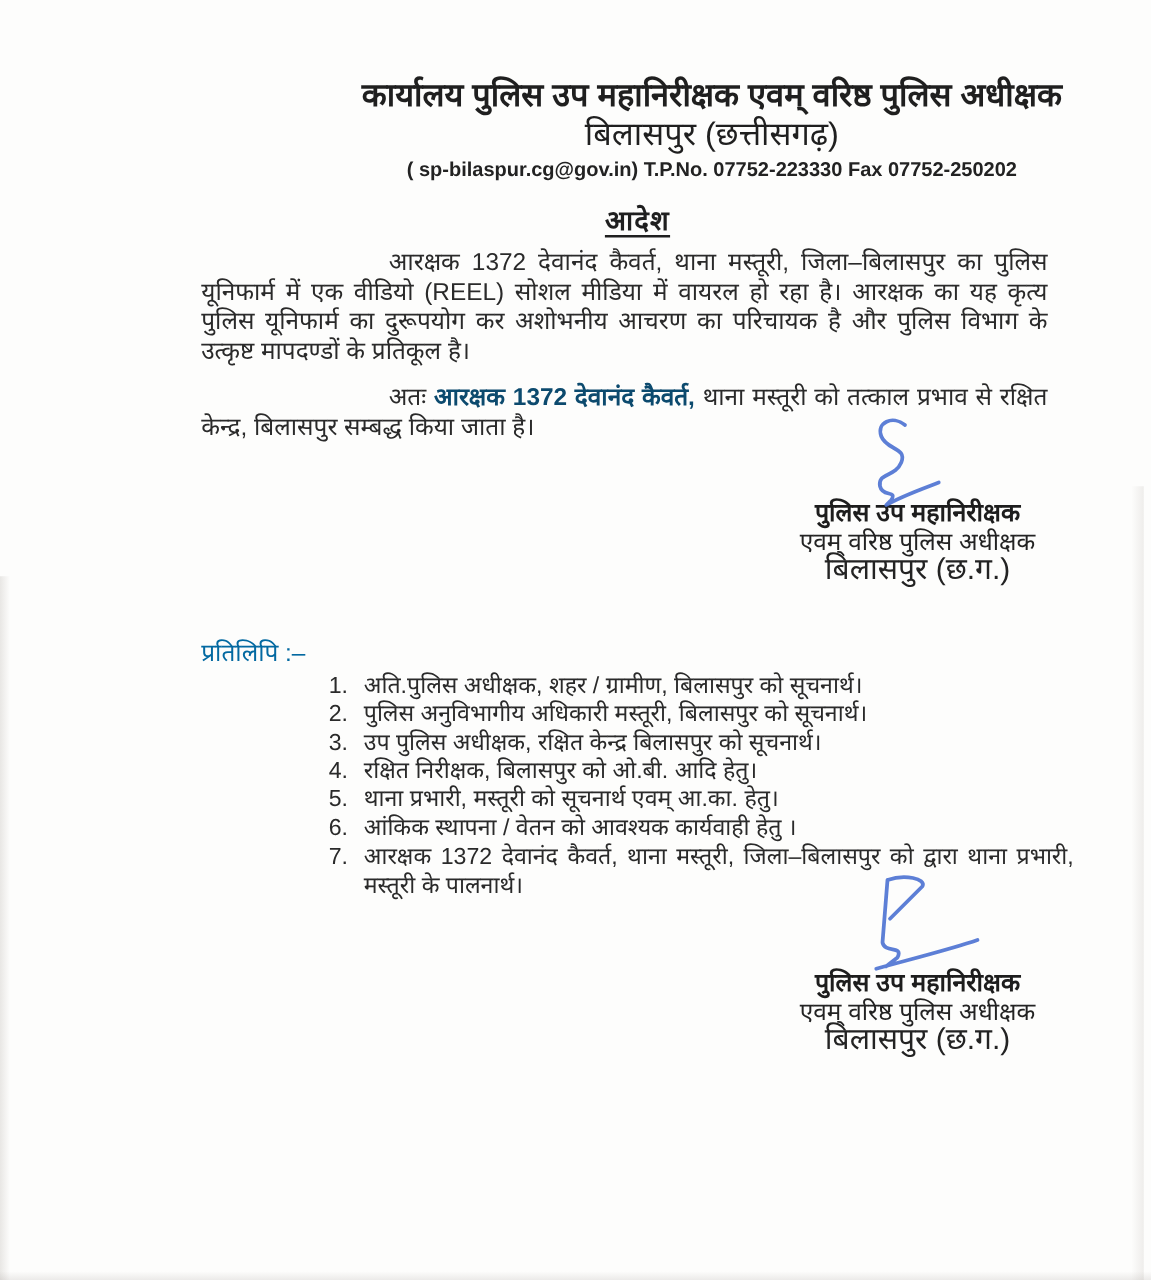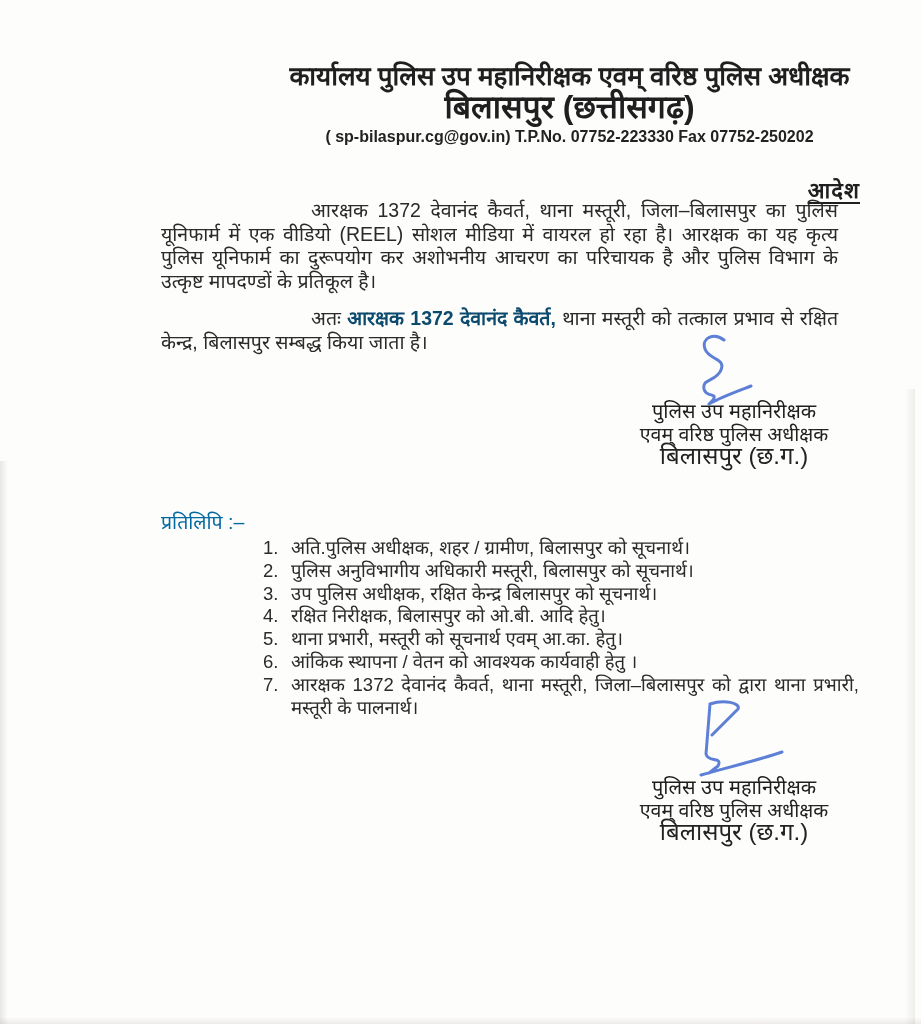--- a/index.html
+++ b/index.html
@@ -31,26 +31,26 @@
     position: absolute; left: 0; bottom: 0; width: 100%; height: 7px;
     background: linear-gradient(to top, rgba(110,100,95,0.12), rgba(110,100,95,0));
     pointer-events: none;
   }
 
   .letterhead {
     position: absolute; top: 60px; left: 220px; right: 2px;
     text-align: center; color: #1f1f1f;
   }
   .hdr1 { font-size: 26px; font-weight: 700; line-height: 32px; }
-  .hdr2 { font-size: 32px; font-weight: 700; line-height: 31px; }
+  .hdr2 { font-size: 26px; font-weight: 400; line-height: 31px; }
   .contact { font-size: 16px; font-weight: 700; line-height: 21px; margin-top: 3px; color: #222; }
 
   .order-heading {
-    position: absolute; top: 174px; left: 160px; width: 700px;
-    text-align: right;
+    position: absolute; top: 160px; left: 160px; width: 700px;
+    text-align: center;
   }
   .order-heading span {
     font-size: 22px; font-weight: 700; color: #1f1f1f;
     text-decoration: underline; text-underline-offset: 4px; text-decoration-thickness: 2px;
     letter-spacing: 1px;
   }
 
   .para {
     position: absolute; left: 161px; width: 677px;
     font-size: 19.5px; line-height: 23.5px;
@@ -60,21 +60,21 @@
   .para1 { top: 199px; }
   .para2 { top: 307px; }
   .bold { font-weight: 700; color: #0c4a6e; }
 
   .sig-block {
     position: absolute; left: 608px; width: 252px;
     text-align: center; color: #232323;
   }
   .sig1 { top: 400px; }
   .sig2 { top: 776px; }
-  .sig-line1 { font-size: 20px; font-weight: 400; line-height: 22.5px; color: #1d1d1d; }
+  .sig-line1 { font-size: 20px; font-weight: 700; line-height: 22.5px; color: #1d1d1d; }
   .sig-line2 { font-size: 19.5px; line-height: 22.5px; }
   .sig-line3 { font-size: 24px; line-height: 22.5px; }
   .scribble { position: absolute; pointer-events: none; }
   .scribble-1 { top: -66px; left: 74px; }
   .scribble-2 { top: -82px; left: 72px; }
 
   .ref-line {
     position: absolute; top: 483px; left: 161px; width: 692px;
     font-size: 19.5px; color: #272727; white-space: nowrap;
   }

